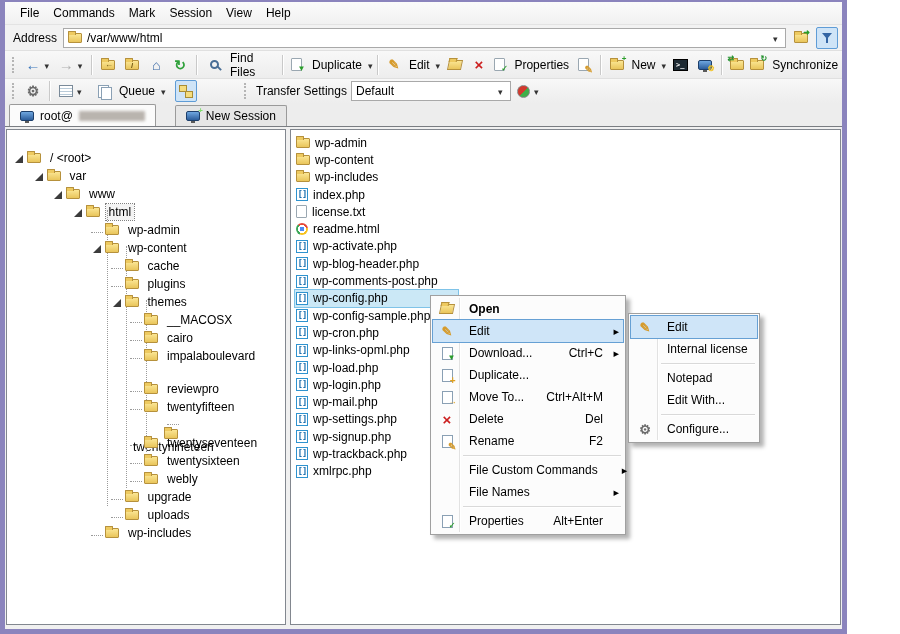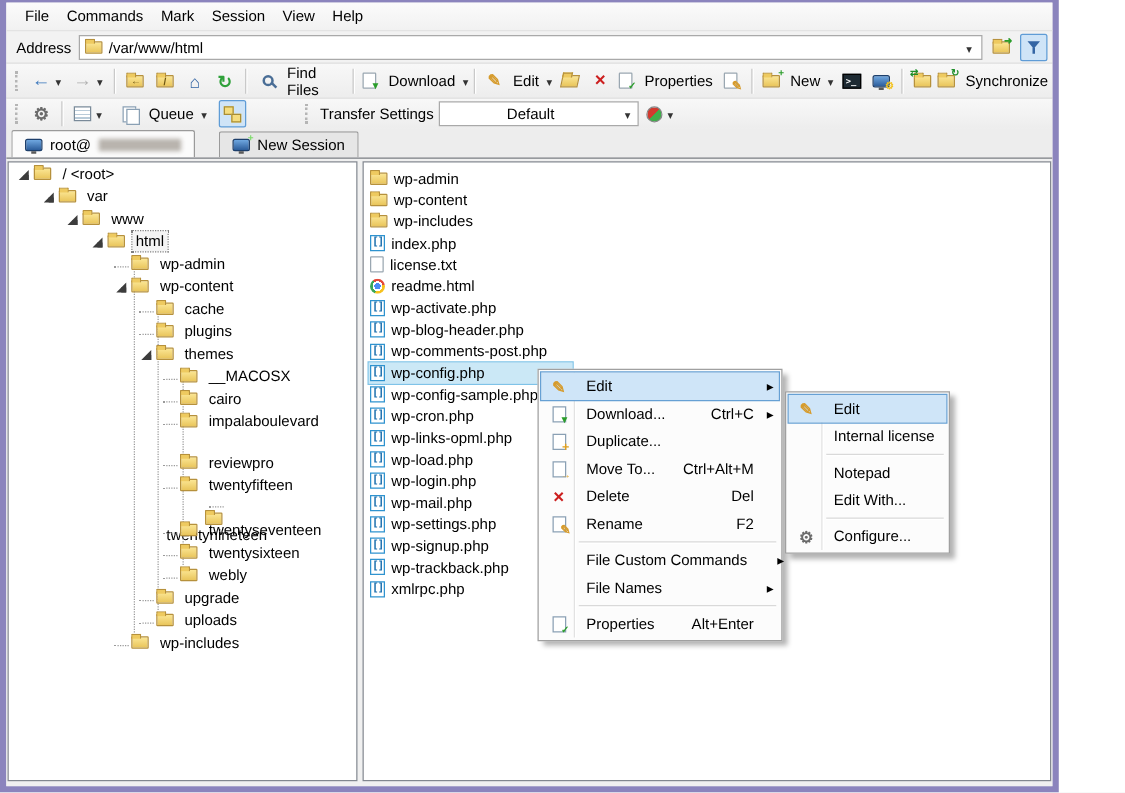--- a/index.html
+++ b/index.html
@@ -76,21 +76,21 @@
   .stab.active { background:#fbfbfb; height:22px; }
   .redacted { width:66px; height:10px; background:#b9b4ae; border-radius:1px; filter:blur(1.5px); }
 
   
   .main { position:absolute; left:0; right:0; top:124px; bottom:0; background:#f0f0f0; border-top:1px solid #7a7d82; }
   .panel { position:absolute; top:2px; bottom:4px; background:#fff; border:1px solid #82878f; overflow:hidden; }
   .panel.tree  { left:1px;  width:280px; }
   .panel.files { left:285px; right:1px; }
 
   
-  .tree-inner { position:relative; padding-top:0; }
+  .tree-inner { position:relative; padding-top:19px; }
   .tree-row { height:18px; display:flex; align-items:center; width:max-content; }
   .tree-arrow { width:13px; height:13px; flex:none; position:relative; }
   .tree-arrow.expanded::before { content:""; position:absolute; left:2px; top:3px; border:4px solid transparent; border-right-color:#3c3c3c; border-bottom-color:#3c3c3c; }
   .tree-arrow .h-conn { position:absolute; left:0; top:8px; width:12px; border-top:1px dotted #9a9a9a; }
   .tree-row .i-folder { margin:0 6px 0 1px; }
   .tree-label { padding:1px 3px; white-space:nowrap; }
   .tree-label.selected { outline:1px dotted #808080; background:#f4f4f4; }
   .v-line { position:absolute; border-left:1px dotted #9a9a9a; width:0; }
 
   
@@ -183,21 +183,21 @@
         </span>
       <span class="tb-label">Find Files</span>
     </span>
     <span class="tsep"></span>
     <span class="tb-btn">
       <span class="ico">
           <span class="i-page">
             <span class="ov" style="color:#2a9d2a; right:-4px; bottom:-3px;">▼</span>
           </span>
         </span>
-      <span class="tb-label">Download</span>
+      <span class="tb-label">Duplicate</span>
       <span class="caret-down"></span>
     </span>
     <span class="tsep"></span>
     <span class="tb-btn">
       <span class="ico">
           <span class="glyph" style="color:#d69b2c; font-size:13px;">✎</span>
         </span>
       <span class="tb-label">Edit</span>
       <span class="caret-down"></span>
     </span>
@@ -272,21 +272,21 @@
         </span>
       <span class="tb-label">Queue</span>
       <span class="caret-down"></span>
     </span>
     <span class="tb-btn pressed">
         <span class="i-treetoggle"></span>
       </span>
     <span style="width:40px"></span>
     <span class="grip"></span>
     <span class="tb-label">Transfer Settings</span>
-    <span class="addr-combo" style="flex:none; width:160px;text-align:center;">
+    <span class="addr-combo" style="flex:none; width:160px;">
       <span class="addr-path">Default</span>
       <span class="caret-down"></span>
     </span>
     <span class="tb-btn">
         <span class="i-transfer"></span>
         <span class="caret-down"></span>
       </span>
   </div>
 
   <div class="tabsrow">
@@ -526,20 +526,28 @@
           </div>
           <div class="file-row">
             <span class="i-php"></span>
             <span class="file-name">xmlrpc.php</span>
           </div>
         </div>
     </div>
   </div>
 
   <div class="cmenu" style="left:425px; top:293px; width:196px;" id="ctxmenu">
+      <div class="mrow bold">
+        <span class="mi">
+          <span class="mi-openfolder"></span>
+        </span>
+        <span class="mlabel">Open</span>
+        <span class="mshort"></span>
+        <span class="marrow"></span>
+      </div>
       <div class="mrow hl">
         <span class="mi">
           <span class="mi-glyph" style="color: rgb(214, 155, 44); font-size: 13px;">✎</span>
         </span>
         <span class="mlabel">Edit</span>
         <span class="mshort"></span>
         <span class="marrow has"></span>
       </div>
       <div class="mrow">
         <span class="mi">

